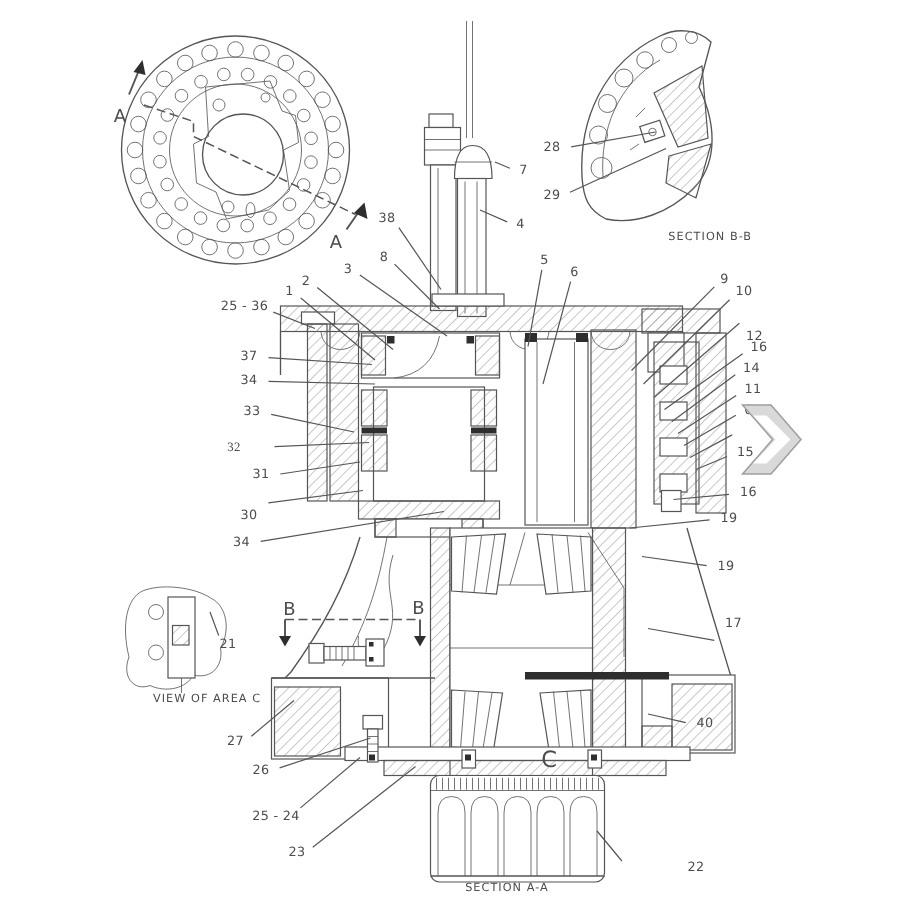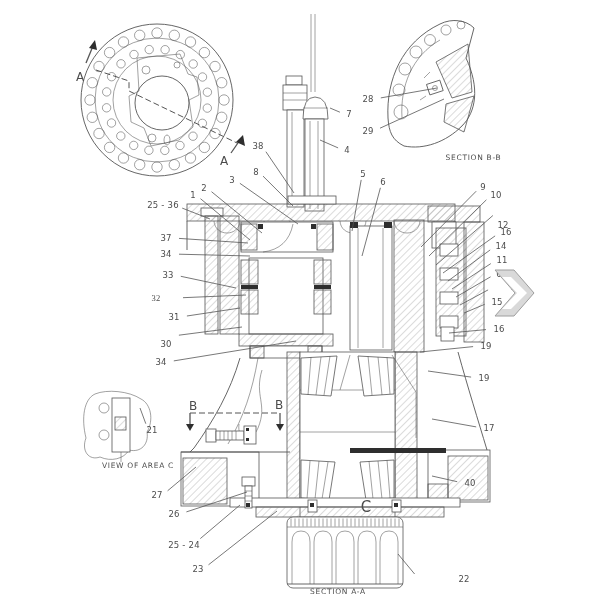--- a/index.html
+++ b/index.html
@@ -357,21 +357,21 @@
       <span class="callout" style="left: 503px; top: 225px;">12</span>
       <span class="callout" style="left: 506px; top: 232px;">16</span>
       <span class="callout" style="left: 501px; top: 246px;">14</span>
       <span class="callout" style="left: 502px; top: 260px;">11</span>
       <span class="callout" style="left: 499px; top: 274px;">6</span>
       <span class="callout" style="left: 516px; top: 287px;">13</span>
       <span class="callout" style="left: 497px; top: 302px;">15</span>
       <span class="callout" style="left: 499px; top: 329px;">16</span>
       <span class="callout" style="left: 486px; top: 346px;">19</span>
       <span class="callout" style="left: 484px; top: 378px;">19</span>
-      <span class="callout" style="left: 489px; top: 428px;">17</span>
+      <span class="callout" style="left: 489px; top: 416px;">17</span>
       <span class="callout" style="left: 470px; top: 483px;">40</span>
       <span class="callout" style="left: 152px; top: 430px;">21</span>
       <span class="callout" style="left: 157px; top: 495px;">27</span>
       <span class="callout" style="left: 174px; top: 514px;">26</span>
       <span class="callout" style="left: 184px; top: 545px;">25 - 24</span>
       <span class="callout" style="left: 198px; top: 569px;">23</span>
       <span class="callout" style="left: 424px; top: 579px; margin-left: 40px;">22</span>
       <span class="marker" style="left: 80px; top: 77px; font-size: 12px;">A</span>
       <span class="marker" style="left: 224px; top: 161px; font-size: 12px;">A</span>
       <span class="marker" style="left: 193px; top: 406px; font-size: 12px;">B</span>

